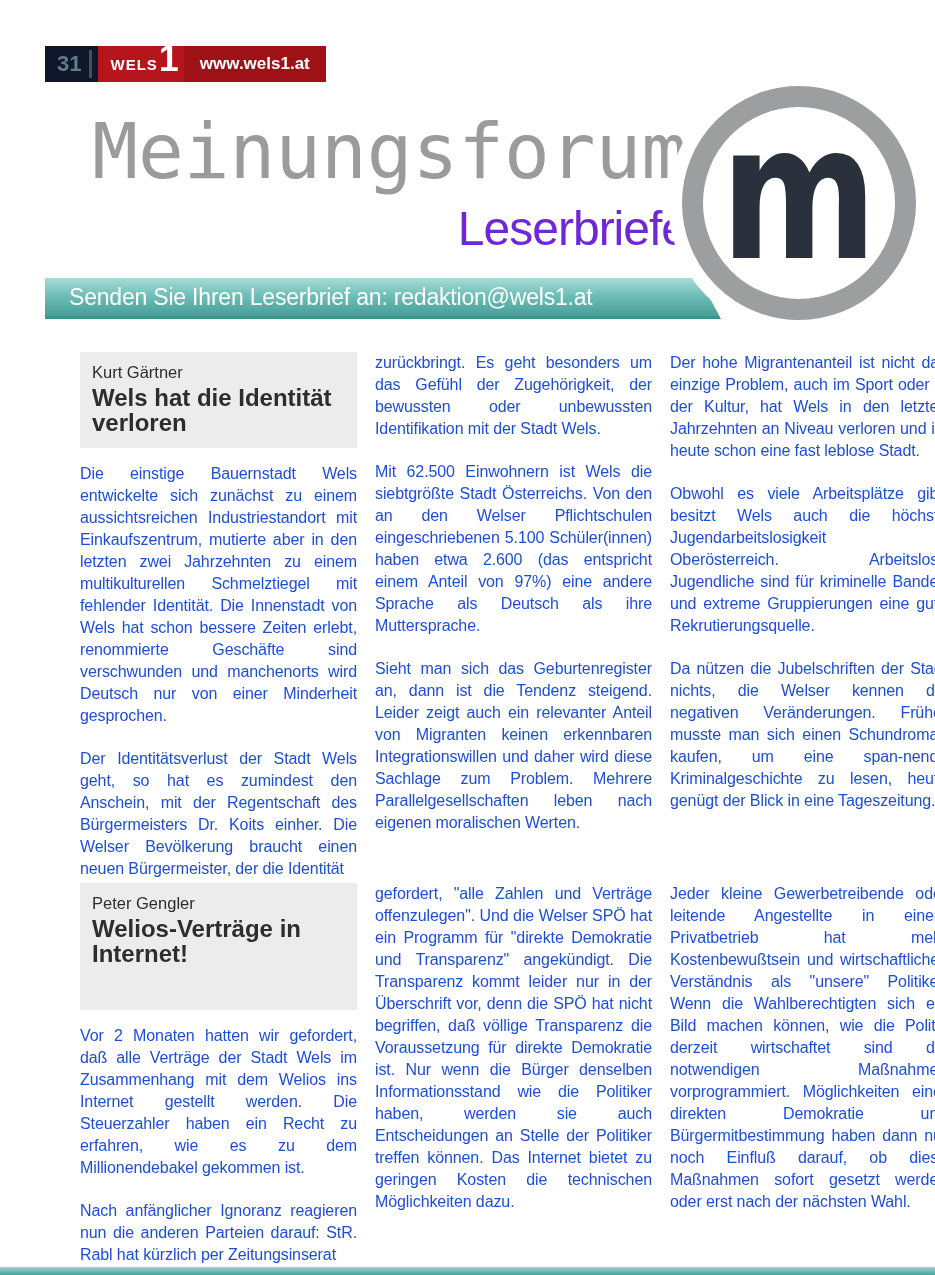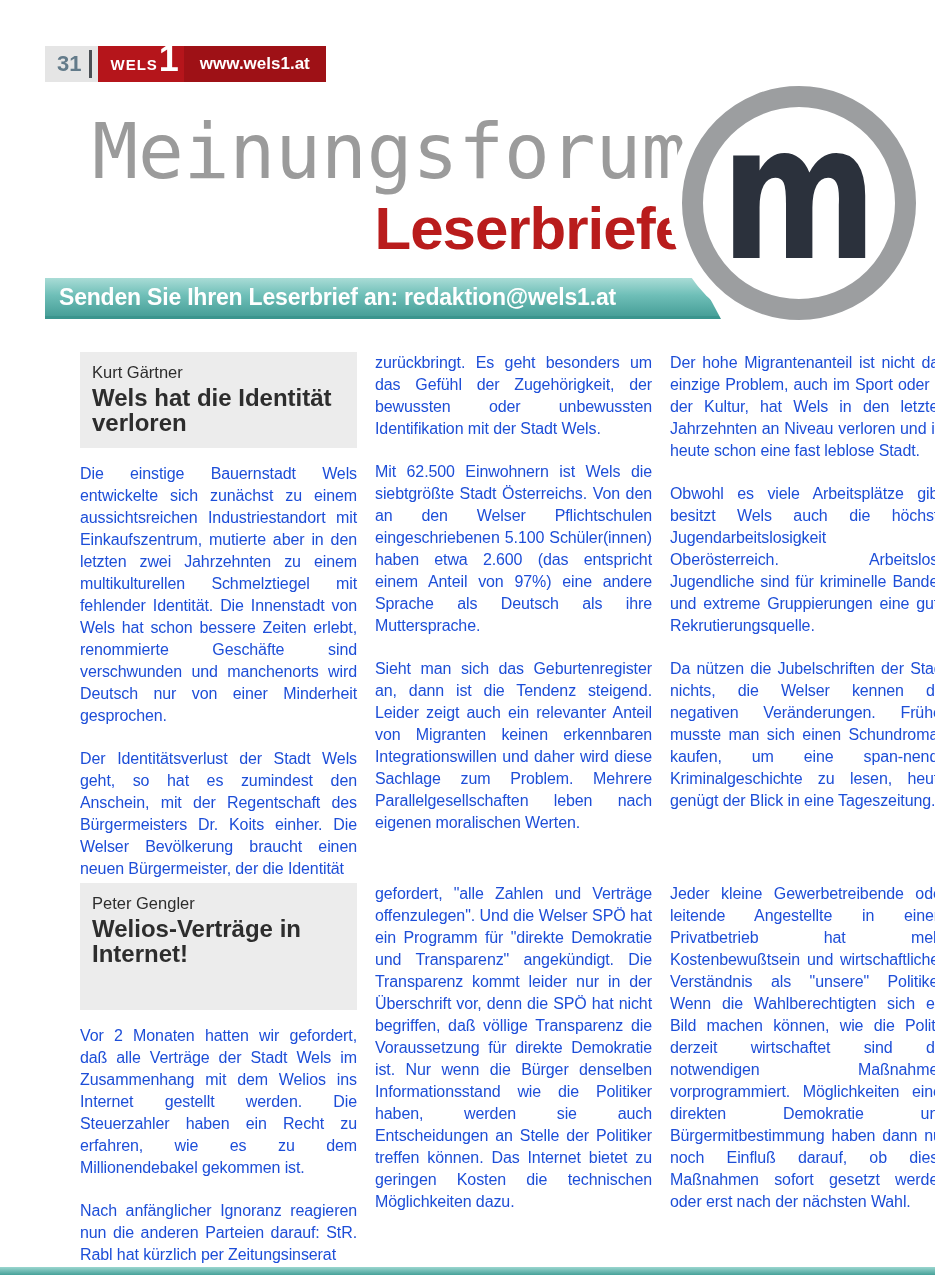--- a/index.html
+++ b/index.html
@@ -7,21 +7,21 @@
     position:relative;
     width:935px;height:1275px;
     background:#fff;
     overflow:hidden;
     font-family:"Liberation Sans",sans-serif;
   }
   
   .page-head{
     position:absolute;left:45px;top:46px;
     display:inline-flex;align-items:stretch;
-    background:#e5e5e5;
+    background:#0f172a;
   }
   .pagenum{
     color:#637b8a;font-weight:bold;font-size:22px;
     padding:5px 8px 5px 12px;display:flex;align-items:center;
   }
   .head-divider{width:3px;background:#4a4f54;margin:4px 6px 4px 0;}
   .wels-box{
     background:#b5151b;color:#fff;font-weight:bold;
     font-size:15px;letter-spacing:1px;
     padding:0 4px 0 12px;display:flex;align-items:center;position:relative;
@@ -36,21 +36,21 @@
   }
   
   .masthead{
     position:absolute;left:42px;top:106px;width:645px;text-align:right;
   }
   .mast-title{
     font-family:"DejaVu Sans Mono",monospace;
     font-size:76px;line-height:92px;color:#9b9b9b;white-space:nowrap;
   }
   .mast-subtitle{
-    font-size:60px;line-height:66px;font-weight:bold;color:#b91c1c;
+    font-size:48px;line-height:66px;font-weight:normal;color:#6d28d9;
     letter-spacing:-1px;margin-top:-2px;
   }
   
   .m-logo{
     position:absolute;left:682px;top:86px;
     width:192px;height:192px;border-radius:50%;
     border:21px solid #9c9ea0;background:#fff;
     box-shadow:0 0 0 14px #fff;
     display:flex;align-items:center;justify-content:center;
     z-index:3;
@@ -62,21 +62,21 @@
   }
   
   .banner{
     position:absolute;left:45px;top:278px;width:676px;height:38px;
     background:linear-gradient(180deg,#a9dcd6 0%,#6fbfb8 45%,#479f98 100%);
     border-bottom:3px solid #3a958e;
     clip-path:polygon(0 0,calc(100% - 22px) 0,100% 100%,0 100%);
     z-index:1;display:flex;align-items:center;
   }
   .banner-text{
-    color:#fff;font-weight:bold;font-size:23px;padding-left:14px;
+    color:#fff;font-weight:normal;font-size:23px;padding-left:24px;
     letter-spacing:-0.2px;white-space:nowrap;
   }
   
   .letters{
     position:absolute;left:45px;width:867px;
     display:flex;gap:18px;margin-left:35px;
   }
   .sec1{top:352px;}
   .sec2{top:883px;}
   .col{width:277px;}

